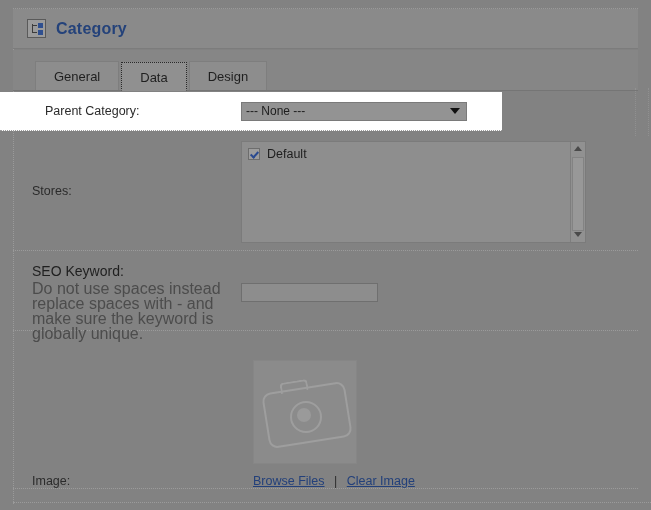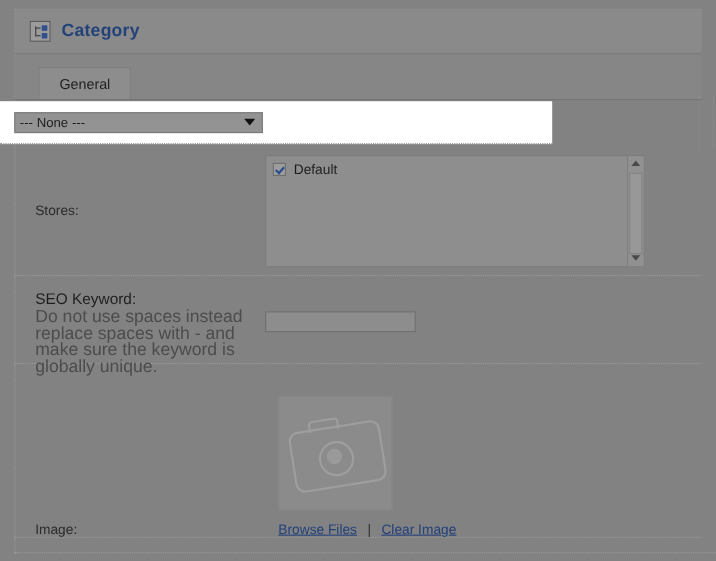--- a/index.html
+++ b/index.html
@@ -428,26 +428,29 @@
         <span class="sq1"></span>
         <span class="sq2"></span>
       </span>
       <span class="hdr-title">Category</span>
     </div>
   </div>
 
   <div class="tabstrip">
     <div class="tabs">
       <div class="tab">General</div>
+      <div class="tab active">Data</div>
+      <div class="tab">Design</div>
     </div>
   </div>
 
   <div class="form">
 
     <div class="row row-parent">
+      <div class="row-label">Parent Category:</div>
       <div class="row-field">
         <div class="select">
           <span>--- None ---</span>
           <span class="caret"></span>
         </div>
       </div>
     </div>
 
     <div class="row row-stores">
       <div class="row-label">Stores:</div>

